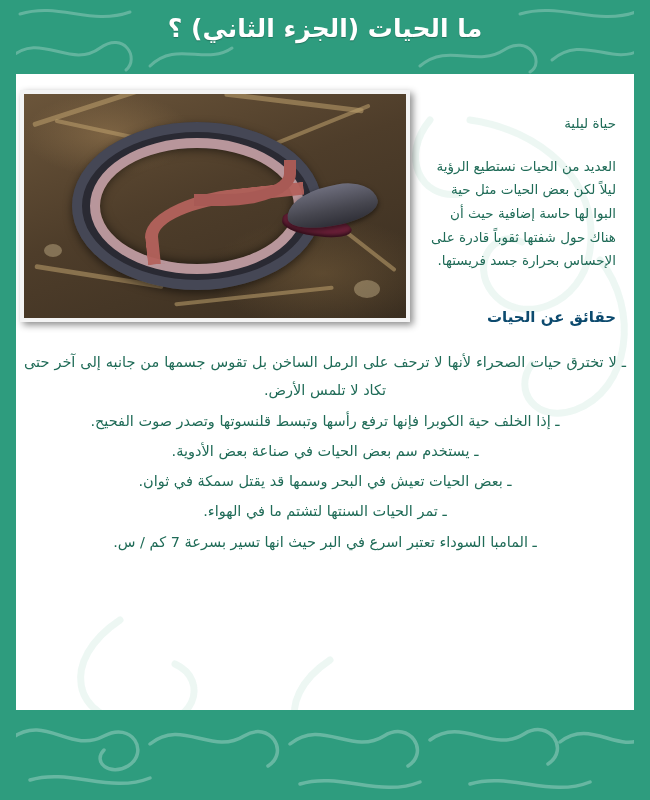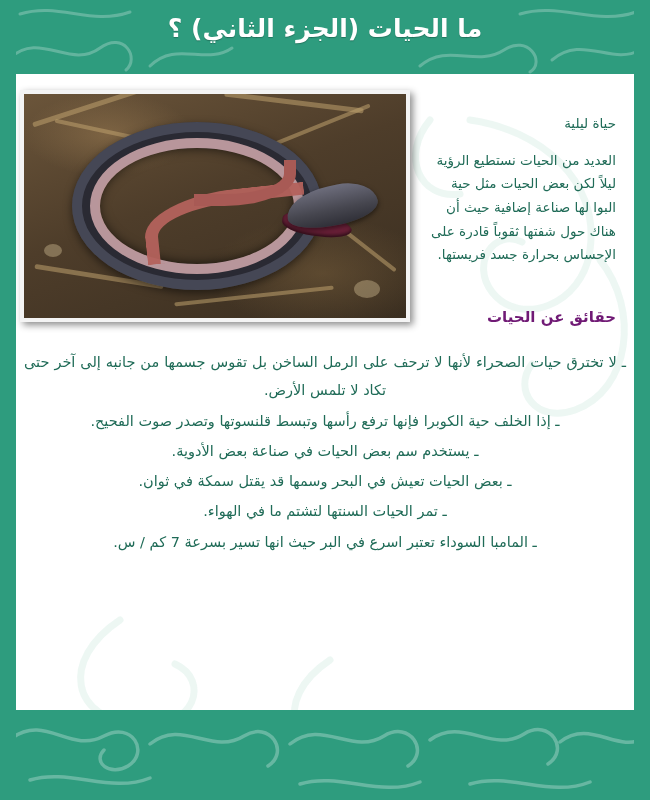--- a/index.html
+++ b/index.html
@@ -205,32 +205,32 @@
     width: 190px;
     text-align: right;
     direction: rtl;
     color: #1f6b57;
     font-size: 13.5px;
     line-height: 1.75;
     font-family: "DejaVu Sans", sans-serif;
   }
   .intro .lead {
     display: block;
-    margin-bottom: 13px;
+    margin-bottom: 19px;
   }
 
   
   .section-heading {
     position: absolute;
     top: 308px;
     right: 34px;
     width: 250px;
     text-align: right;
     direction: rtl;
-    color: #701a75;
+    color: #0c4a6e;
     font-size: 15px;
     font-weight: bold;
   }
 
   
   .facts {
     position: absolute;
     top: 348px;
     right: 24px;
     left: 24px;
@@ -315,21 +315,21 @@
       <div class="snake-sheen"></div>
       <div class="worm"></div>
       <div class="worm2"></div>
       <div class="snake-mouth"></div>
       <div class="snake-head"></div>
     </div>
   </div>
 
   <div class="intro">
     <span class="lead">حياة ليلية</span>
-    <span>العديد من الحيات نستطيع الرؤية ليلاً لكن بعض الحيات مثل حية البوا لها صناعة إضافية حيث أن هناك حول شفتها ثقوباً قادرة على الإحساس بحرارة جسد فريستها.</span>
+    <span>العديد من الحيات نستطيع الرؤية ليلاً لكن بعض الحيات مثل حية البوا لها حاسة إضافية حيث أن هناك حول شفتها ثقوباً قادرة على الإحساس بحرارة جسد فريستها.</span>
   </div>
 
   <div class="section-heading">حقائق عن الحيات</div>
 
   <div class="facts">
     <div class="fact multi">ـ لا تخترق حيات الصحراء لأنها لا ترحف على الرمل الساخن بل تقوس جسمها من جانبه إلى آخر حتى تكاد لا تلمس الأرض.</div>
     <div class="fact multi">ـ إذا الخلف حية الكوبرا فإنها ترفع رأسها وتبسط قلنسوتها وتصدر صوت الفحيح.</div>
     <div class="fact">ـ يستخدم سم بعض الحيات في صناعة بعض الأدوية.</div>
     <div class="fact">ـ بعض الحيات تعيش في البحر وسمها قد يقتل سمكة في ثوان.</div>
     <div class="fact">ـ تمر الحيات السنتها لتشتم ما في الهواء.</div>

